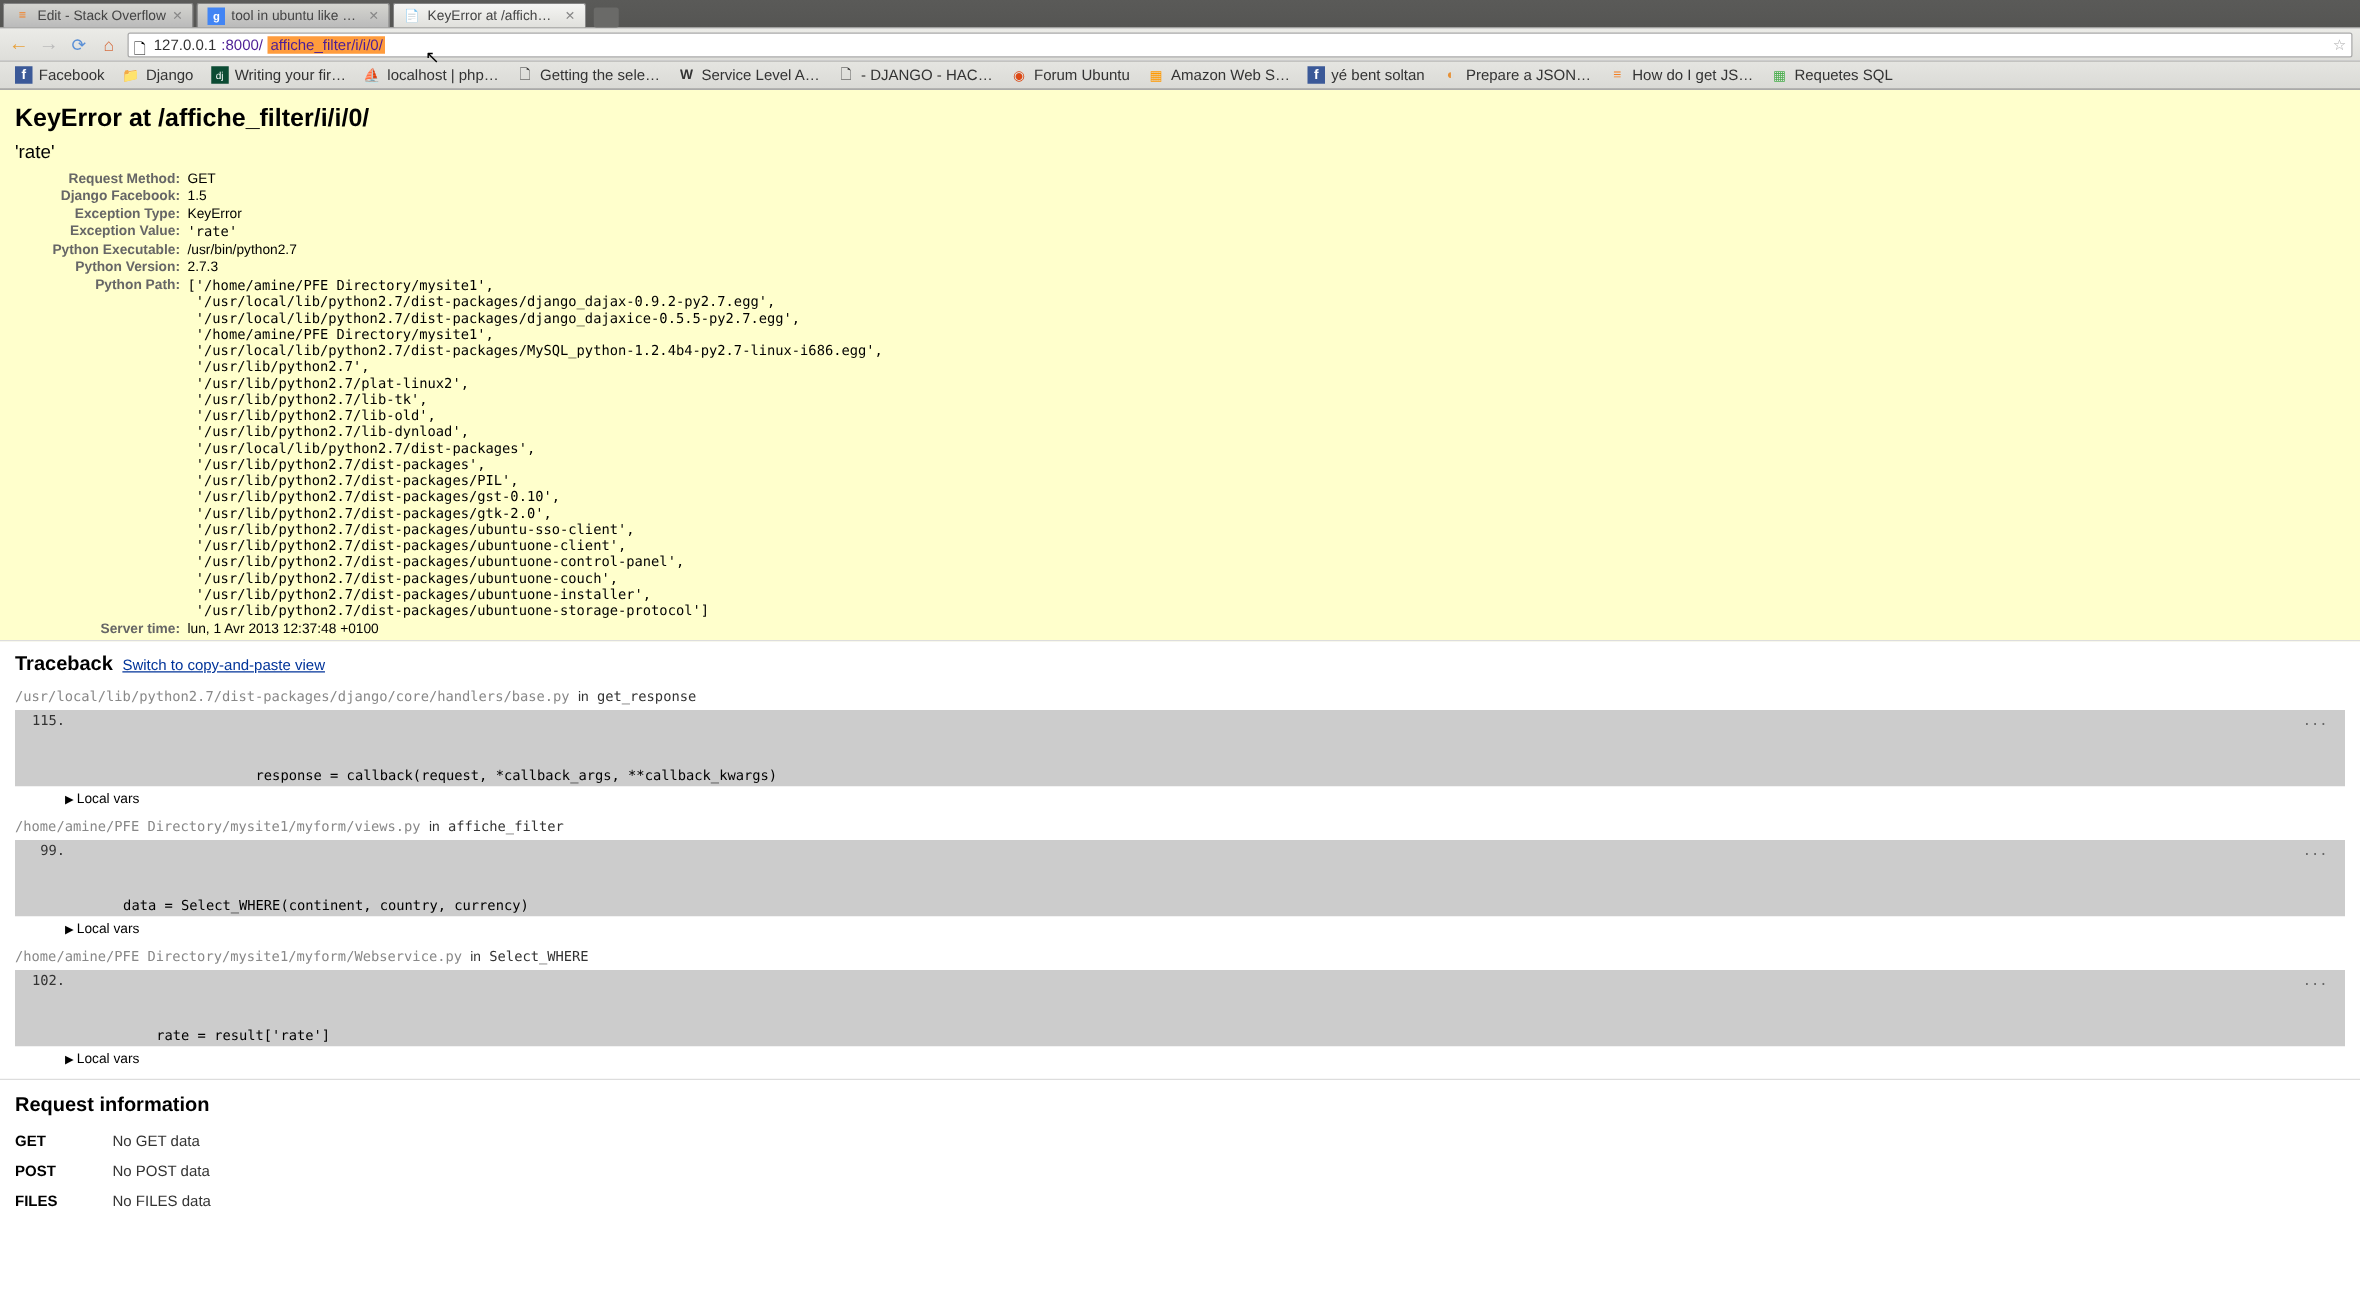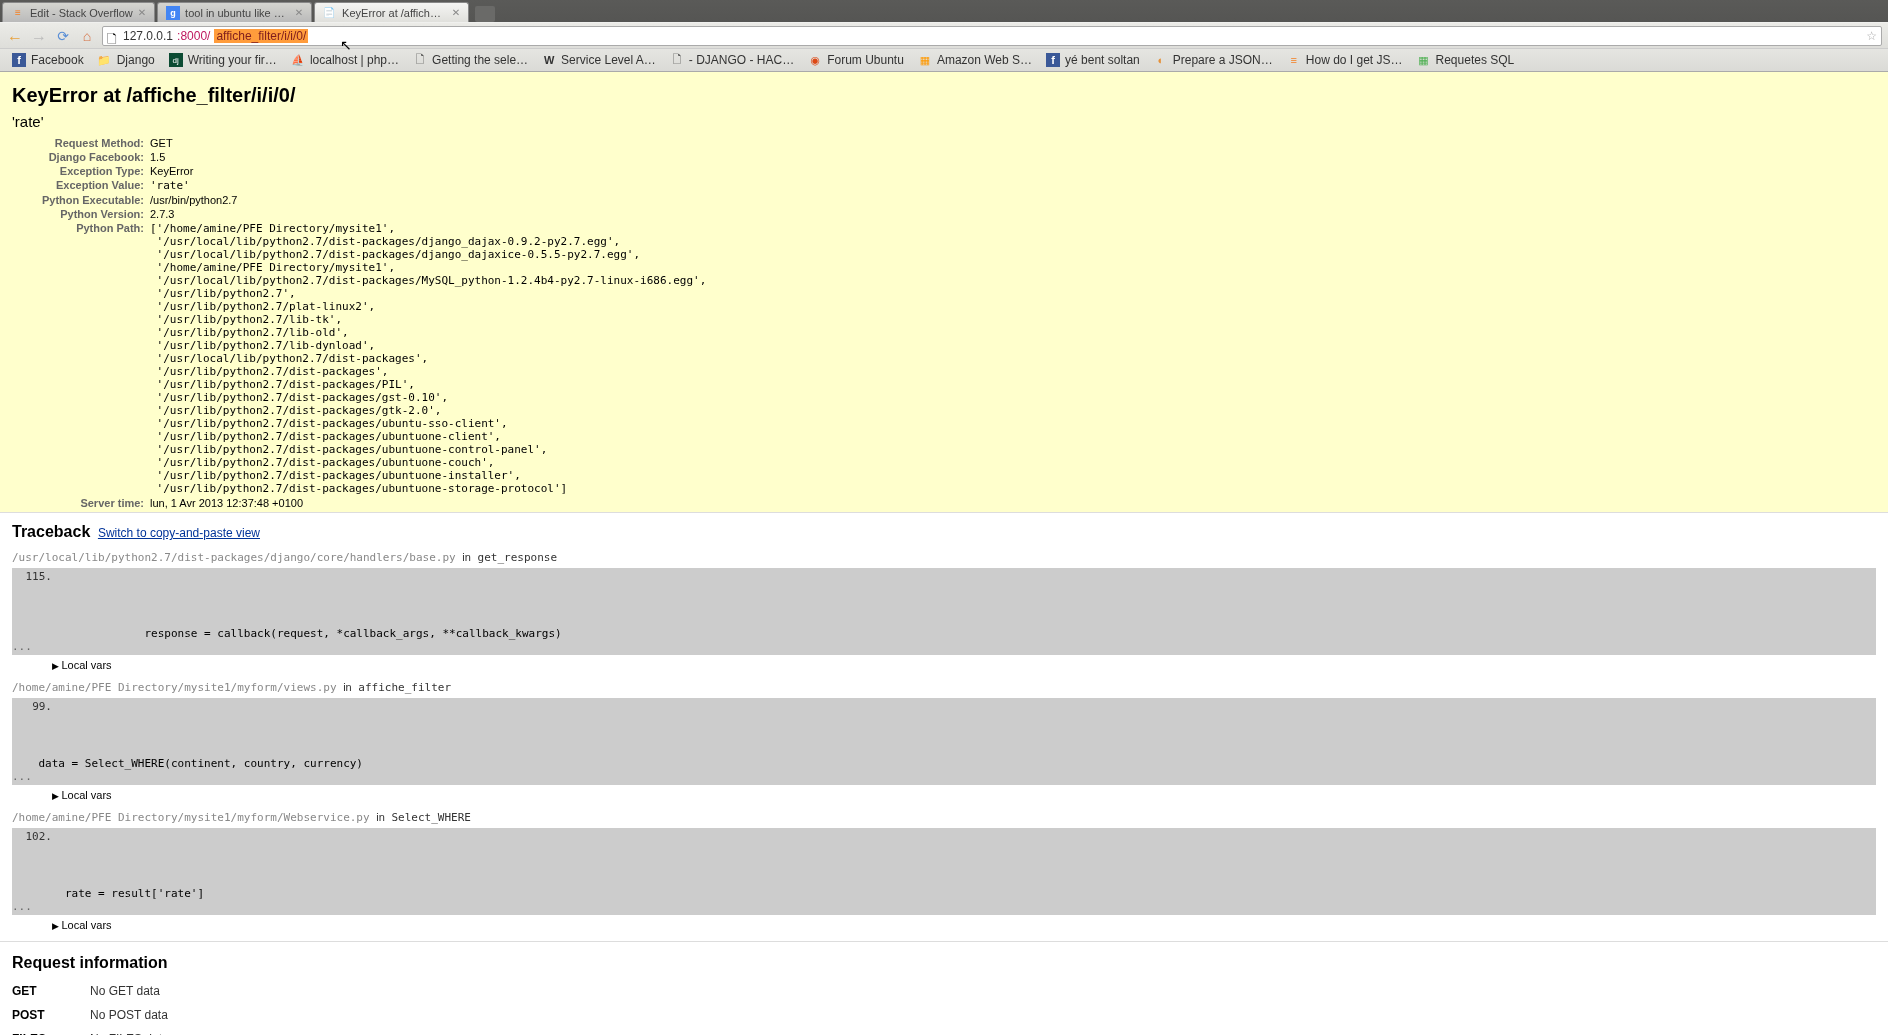--- a/index.html
+++ b/index.html
@@ -26,22 +26,22 @@
       border-top: 1px solid #f0f0ee;
     }
     .nav-btn { width: 18px; height: 18px; display: flex; align-items: center; justify-content: center; cursor: pointer; }
     .url-bar { 
       flex: 1; display: flex; align-items: center; height: 20px; 
       background: #fff; border: 1px solid #aaa; border-radius: 2px; padding: 0 4px;
       font-size: 12px; gap: 4px;
     }
     .url-doc-icon { width: 12px; height: 12px; }
     .url-host { color: #333; }
-    .url-port { color: #be185d; text-align: right; }
-    .url-path { background: #ff9c3c; color: #7f1d1d; padding: 0 2px; }
+    .url-port { color: #4c1d95; text-align: right; }
+    .url-path { background: #ff9c3c; color: #4c1d95; padding: 0 2px; }
     .star-icon { margin-left: 4px; }
     
     .bookmarks-bar { 
       display: flex; align-items: center; height: 24px; padding: 0 6px;
       background: linear-gradient(#e5e5e1, #dadad6); gap: 2px; font-size: 12px;
       border-top: 1px solid #ccc; border-bottom: 1px solid #aaa; color: #333;
     }
     .bookmark { display: flex; align-items: center; gap: 5px; padding: 2px 6px; cursor: pointer; white-space: nowrap; }
     .bm-icon { width: 14px; height: 14px; display: inline-flex; align-items: center; justify-content: center; font-size: 11px; flex-shrink: 0; }
     
@@ -63,21 +63,21 @@
     
     .traceback { padding: 10px 12px; border-bottom: 1px solid #ddd; }
     .traceback h2 { font-size: 16px; font-weight: bold; display: inline; }
     .traceback .switch { font-size: 12px; color: #003399; text-decoration: underline; cursor: pointer; margin-left: 4px; }
     .frame { margin-top: 10px; }
     .frame-loc { font-size: 11px; font-family: monospace; color: #888; padding-bottom: 4px; }
     .frame-loc .in { color: #333; font-family: sans-serif; }
     .frame-loc .fn { color: #333; font-family: monospace; }
     .code-line { 
       background: #ccc; padding: 2px 8px 2px 0; font-family: monospace; 
-      font-size: 11px; display: flex; flex-direction: column;
+      font-size: 11px; display: flex;
     }
     .code-line .lineno { width: 60px; text-align: right; padding-right: 20px; color: #333; flex-shrink: 0; }
     .code-line .code { flex: 1; white-space: pre; margin-top: 44px; }
     .code-line .dots { color: #666; padding-right: 6px; flex-shrink: 0; }
     .local-vars { font-size: 11px; padding: 4px 0 0 40px; cursor: pointer; }
     .local-vars::before { content: "▶ "; font-size: 9px; }
     
     .request-info { padding: 12px; }
     .request-info h2 { font-size: 16px; font-weight: bold; margin-bottom: 12px; }
     .req-row { display: flex; margin-bottom: 10px; font-size: 12px; }

